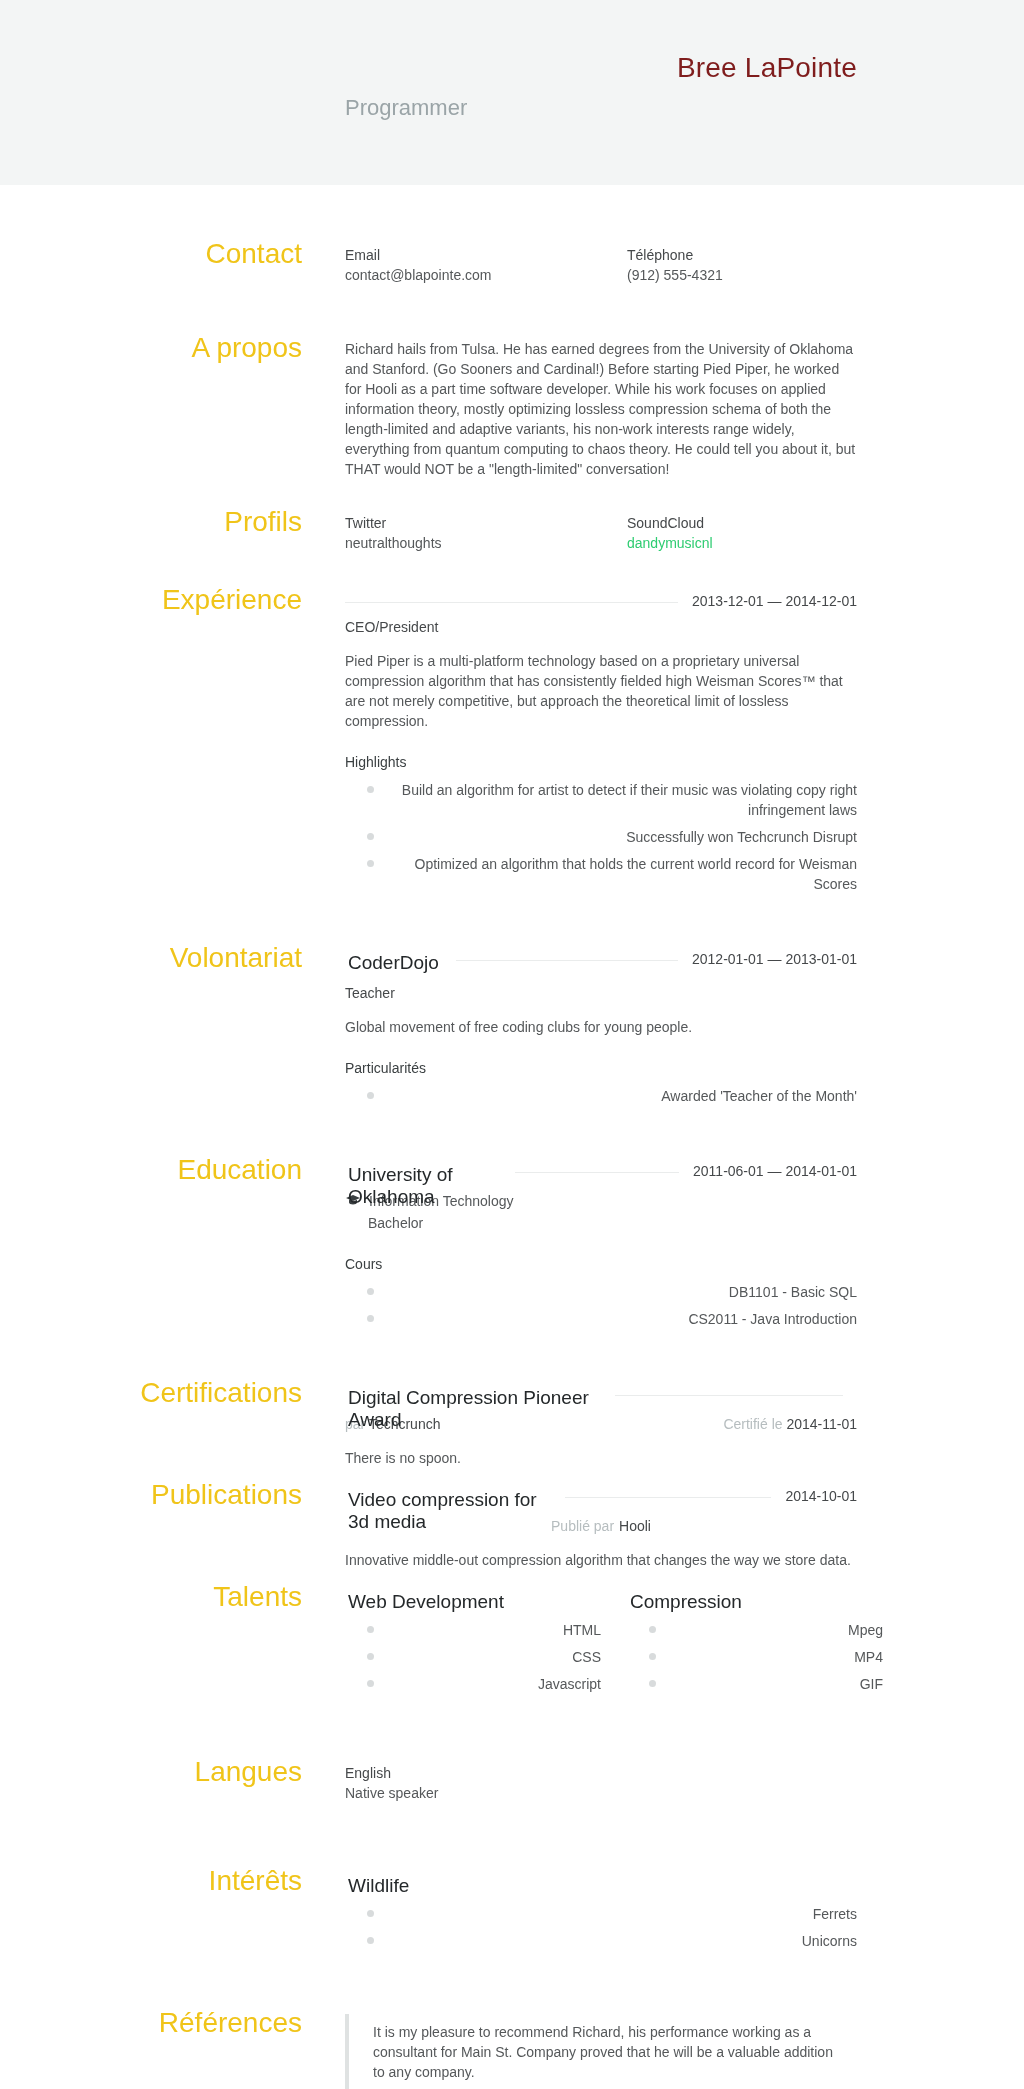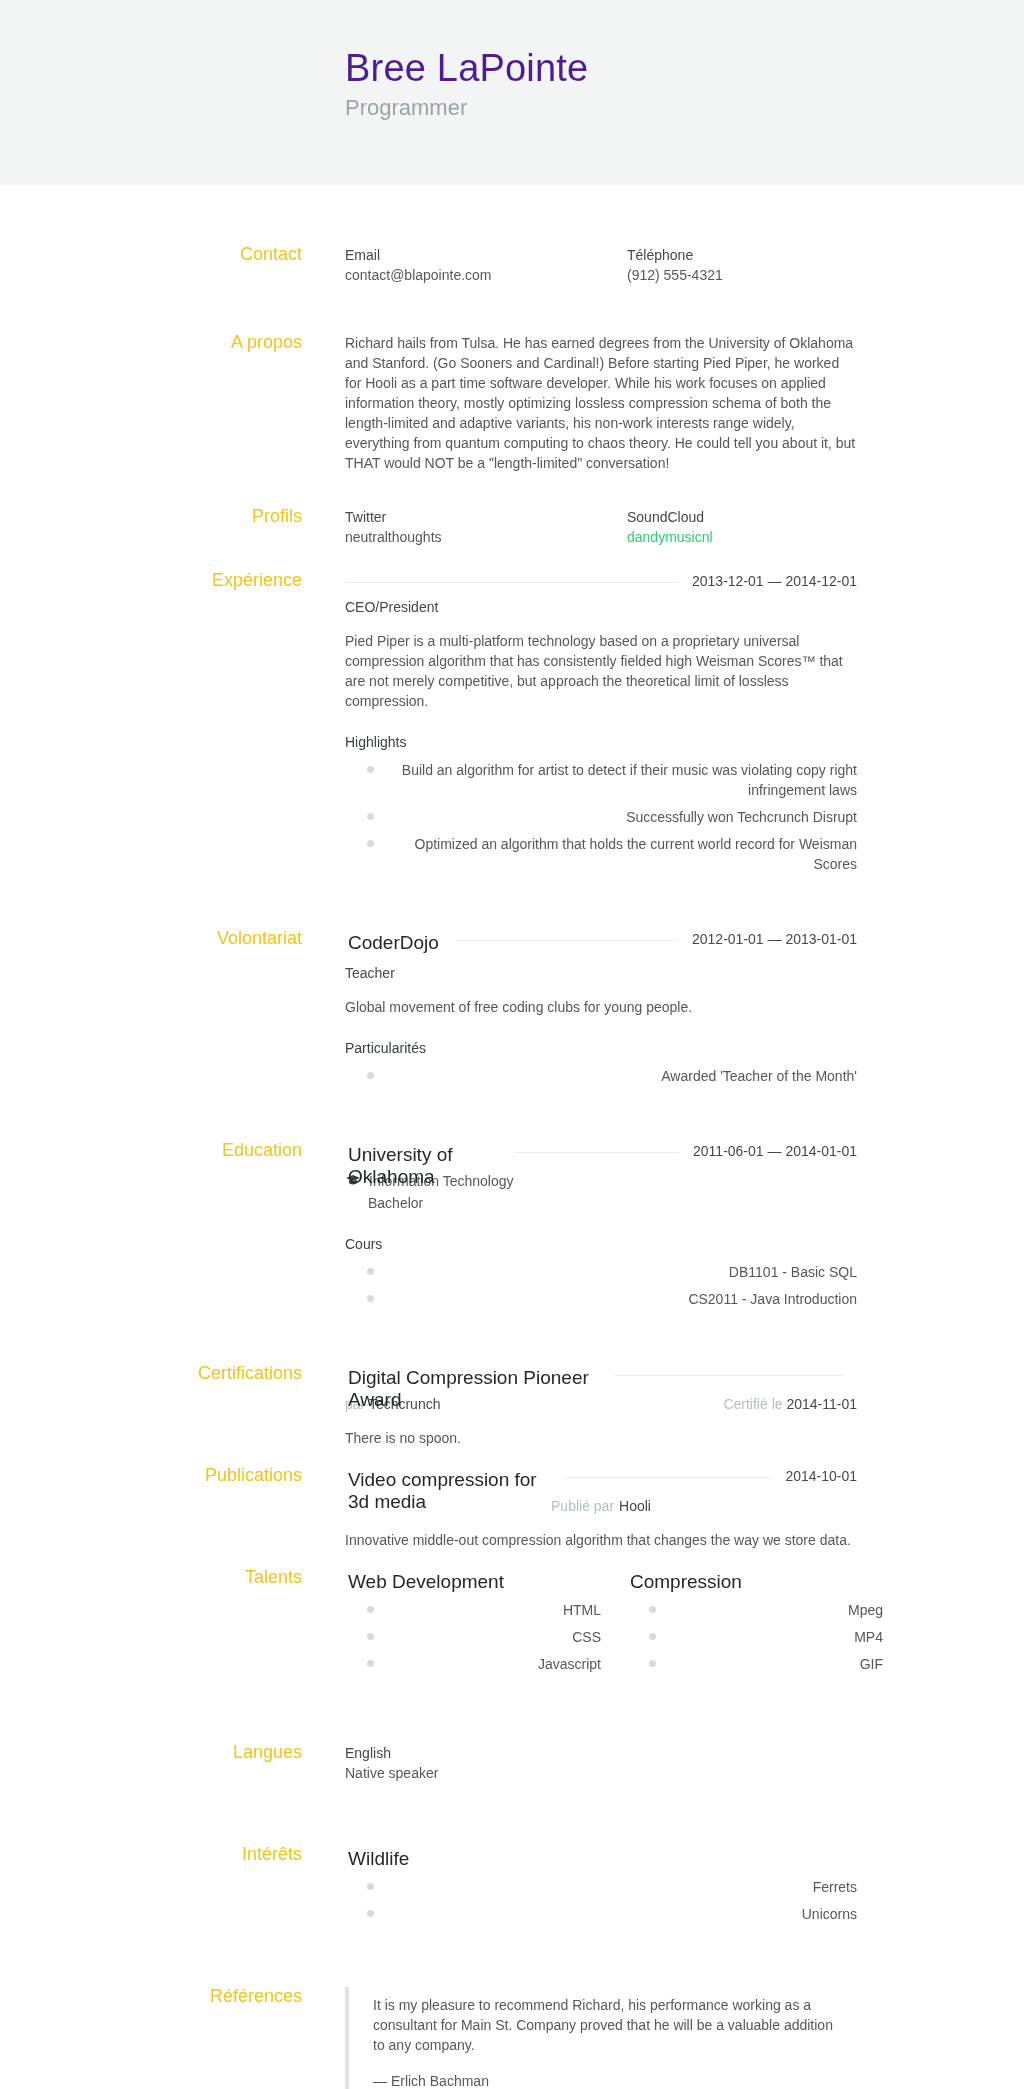--- a/index.html
+++ b/index.html
@@ -15,28 +15,28 @@
   *{box-sizing:border-box;}
   html,body{margin:0;padding:0;background:#fff;}
   body{
     font-family:"Liberation Sans","DejaVu Sans",sans-serif;
     font-size:14px;line-height:20px;color:var(--body);
     width:1024px;min-height:2089px;
   }
   
   .masthead{background:var(--band);height:185px;padding-top:48px;}
   .masthead-inner{margin-left:137px;width:720px;padding-left:208px;}
-  .name{font-size:38px;line-height:40px;font-weight:400;color:#4c1d95;margin:0;letter-spacing:.2px;}
+  .name{font-size:28px;line-height:40px;font-weight:400;color:#7f1d1d;margin:0;letter-spacing:.2px;text-align:right;}
   .job-title{font-size:22px;line-height:26px;color:#9aa4a7;margin-top:7px;font-weight:400;}
   
   main{margin-left:137px;width:720px;padding-top:60px;padding-bottom:80px;}
   section{display:flex;align-items:flex-start;margin-bottom:48px;}
   .sec-label{
     flex:0 0 165px;margin-right:43px;text-align:right;
-    font-size:18px;line-height:28px;font-weight:400;color:var(--accent);margin-top:-5px;
+    font-size:28px;line-height:28px;font-weight:400;color:var(--accent);margin-top:-5px;
   }
   .sec-content{flex:1 1 auto;min-width:0;gap:26px;}
   .two-col{display:flex;}
   .two-col .col{flex:0 0 50%;min-width:0;}
   .tight{margin-bottom:18px;}
   .roomy{margin-bottom:62px;}
   
   .field-label{color:var(--label);}
   .field-value{color:var(--body);}
   .link{color:var(--link);text-decoration:none;cursor:pointer;}
@@ -100,21 +100,21 @@
     </div>
   </section>
 
   <section style="margin-bottom:34px;">
     <h2 class="sec-label">A propos</h2>
     <div class="sec-content">
       <p class="summary" style="margin-top:0;">Richard hails from Tulsa. He has earned degrees from the University of Oklahoma and Stanford. (Go Sooners and Cardinal!) Before starting Pied Piper, he worked for Hooli as a part time software developer. While his work focuses on applied information theory, mostly optimizing lossless compression schema of both the length-limited and adaptive variants, his non-work interests range widely, everything from quantum computing to chaos theory. He could tell you about it, but THAT would NOT be a "length-limited" conversation!</p>
     </div>
   </section>
 
-  <section style="margin-bottom:24px;">
+  <section style="margin-bottom:32px;">
     <h2 class="sec-label">Profils</h2>
     <div class="sec-content two-col">
       <div class="col">
         <div class="field-label">Twitter</div>
         <div class="field-value">neutralthoughts</div>
       </div>
       <div class="col">
         <div class="field-label">SoundCloud</div>
         <a class="link">dandymusicnl</a>
       </div>

